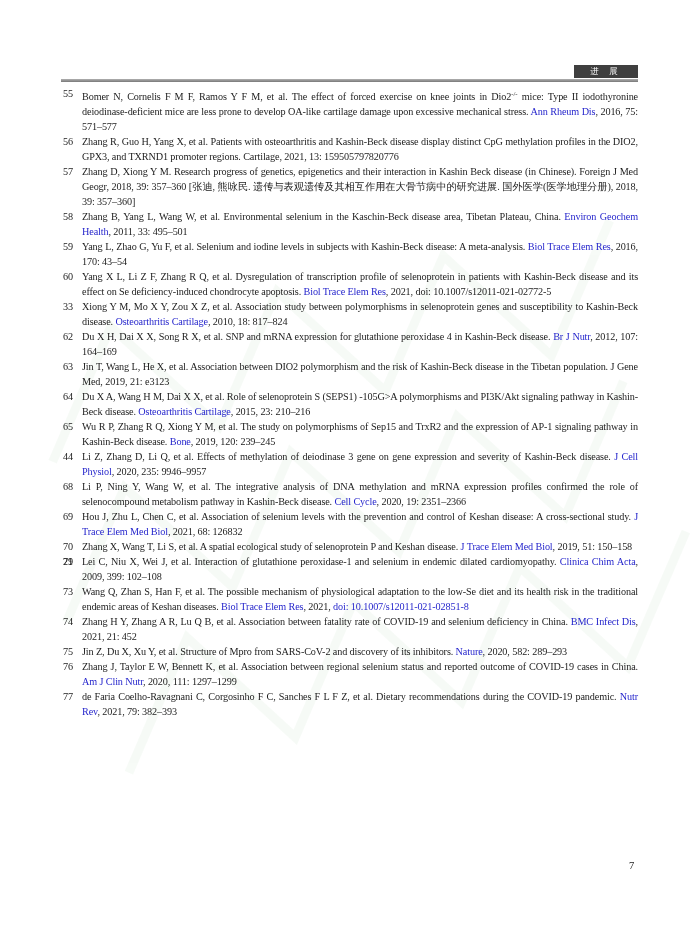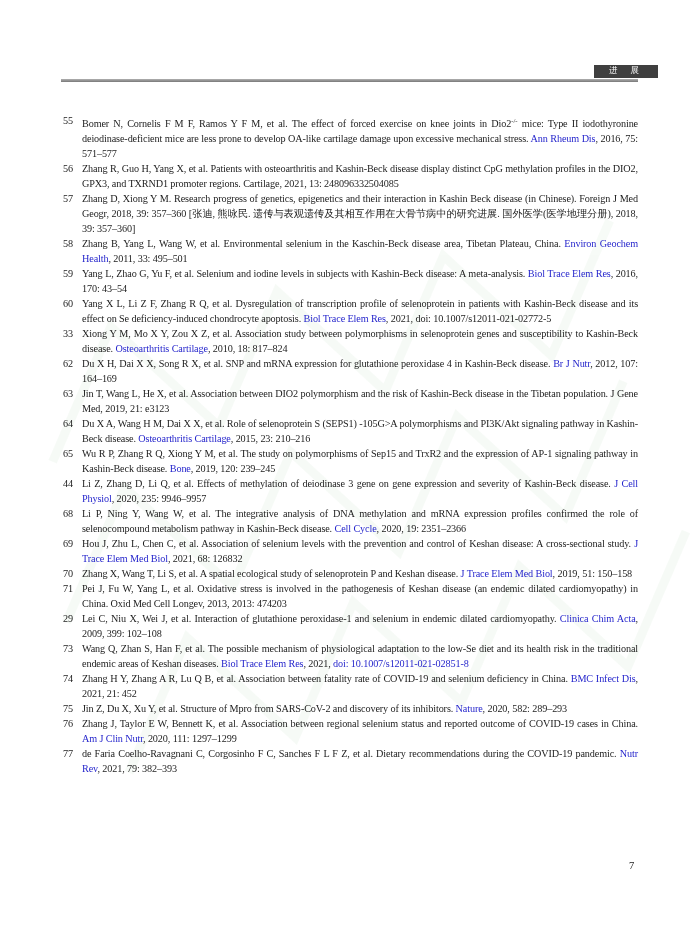--- a/index.html
+++ b/index.html
@@ -16,33 +16,32 @@
   .badge{
     position:absolute;
     top:65px;left:574px;
     width:64px;height:13px;
     background:#3f3f3f;
     color:#ffffff;
     font-size:8.5px;
     line-height:13px;
     text-align:center;
     letter-spacing:4px;
-    font-family:Liberation Mono, monospace;
-    margin-left:20px;
+    font-family:Liberation Sans, sans-serif;
   }
   .rule{
     position:absolute;
     top:79px;left:61px;
     width:577px;height:2.5px;
     background:linear-gradient(#b0b0b0,#787878);
   }
   
   .refs{
     position:absolute;
-    top:113px;left:63px;
+    top:86px;left:63px;
     width:575px;
     font-size:10.2px;
     line-height:15px;
     letter-spacing:-0.12px;
   }
   .ref{
     position:relative;
     padding-left:19px;
     text-align:justify;
   }
@@ -82,35 +81,35 @@
         <path d="M70 720 L155 600 L240 720 L325 600 L410 720 L495 600 L580 720 L665 600"></path>
       </g>
     </svg>
   </div>
 
   <div class="badge">进 展</div>
   <div class="rule"></div>
 
   <div class="refs" id="refs">
       <div class="ref"><span class="ref-num">55</span><span>Bomer N, Cornelis F M F, Ramos Y F M, et al. The effect of forced exercise on knee joints in Dio2</span><span class="sup">-/-</span><span> mice: Type II iodothyronine deiodinase-deficient mice are less prone to develop OA-like cartilage damage upon excessive mechanical stress. </span><span class="lnk">Ann Rheum Dis</span><span>, 2016, 75: 571–577</span></div>
-      <div class="ref"><span class="ref-num">56</span><span>Zhang R, Guo H, Yang X, et al. Patients with osteoarthritis and Kashin-Beck disease display distinct CpG methylation profiles in the DIO2, GPX3, and TXRND1 promoter regions. Cartilage, 2021, 13: 248096332504085</span></div>
+      <div class="ref"><span class="ref-num">56</span><span>Zhang R, Guo H, Yang X, et al. Patients with osteoarthritis and Kashin-Beck disease display distinct CpG methylation profiles in the DIO2, GPX3, and TXRND1 promoter regions. Cartilage, 2021, 13: 159505797820776</span></div>
       <div class="ref"><span class="ref-num">57</span><span>Zhang D, Xiong Y M. Research progress of genetics, epigenetics and their interaction in Kashin Beck disease (in Chinese). Foreign J Med Geogr, 2018, 39: 357–360 [张迪, 熊咏民. 遗传与表观遗传及其相互作用在大骨节病中的研究进展. 国外医学(医学地理分册), 2018, 39: 357–360]</span></div>
       <div class="ref"><span class="ref-num">58</span><span>Zhang B, Yang L, Wang W, et al. Environmental selenium in the Kaschin-Beck disease area, Tibetan Plateau, China. </span><span class="lnk">Environ Geochem Health</span><span>, 2011, 33: 495–501</span></div>
       <div class="ref"><span class="ref-num">59</span><span>Yang L, Zhao G, Yu F, et al. Selenium and iodine levels in subjects with Kashin-Beck disease: A meta-analysis. </span><span class="lnk">Biol Trace Elem Res</span><span>, 2016, 170: 43–54</span></div>
       <div class="ref"><span class="ref-num">60</span><span>Yang X L, Li Z F, Zhang R Q, et al. Dysregulation of transcription profile of selenoprotein in patients with Kashin-Beck disease and its effect on Se deficiency-induced chondrocyte apoptosis. </span><span class="lnk">Biol Trace Elem Res</span><span>, 2021, doi: 10.1007/s12011-021-02772-5</span></div>
       <div class="ref"><span class="ref-num">33</span><span>Xiong Y M, Mo X Y, Zou X Z, et al. Association study between polymorphisms in selenoprotein genes and susceptibility to Kashin-Beck disease. </span><span class="lnk">Osteoarthritis Cartilage</span><span>, 2010, 18: 817–824</span></div>
       <div class="ref"><span class="ref-num">62</span><span>Du X H, Dai X X, Song R X, et al. SNP and mRNA expression for glutathione peroxidase 4 in Kashin-Beck disease. </span><span class="lnk">Br J Nutr</span><span>, 2012, 107: 164–169</span></div>
       <div class="ref"><span class="ref-num">63</span><span>Jin T, Wang L, He X, et al. Association between DIO2 polymorphism and the risk of Kashin-Beck disease in the Tibetan population. J Gene Med, 2019, 21: e3123</span></div>
       <div class="ref"><span class="ref-num">64</span><span>Du X A, Wang H M, Dai X X, et al. Role of selenoprotein S (SEPS1) -105G&gt;A polymorphisms and PI3K/Akt signaling pathway in Kashin-Beck disease. </span><span class="lnk">Osteoarthritis Cartilage</span><span>, 2015, 23: 210–216</span></div>
       <div class="ref"><span class="ref-num">65</span><span>Wu R P, Zhang R Q, Xiong Y M, et al. The study on polymorphisms of Sep15 and TrxR2 and the expression of AP-1 signaling pathway in Kashin-Beck disease. </span><span class="lnk">Bone</span><span>, 2019, 120: 239–245</span></div>
       <div class="ref"><span class="ref-num">44</span><span>Li Z, Zhang D, Li Q, et al. Effects of methylation of deiodinase 3 gene on gene expression and severity of Kashin-Beck disease. </span><span class="lnk">J Cell Physiol</span><span>, 2020, 235: 9946–9957</span></div>
       <div class="ref"><span class="ref-num">68</span><span>Li P, Ning Y, Wang W, et al. The integrative analysis of DNA methylation and mRNA expression profiles confirmed the role of selenocompound metabolism pathway in Kashin-Beck disease. </span><span class="lnk">Cell Cycle</span><span>, 2020, 19: 2351–2366</span></div>
       <div class="ref"><span class="ref-num">69</span><span>Hou J, Zhu L, Chen C, et al. Association of selenium levels with the prevention and control of Keshan disease: A cross-sectional study. </span><span class="lnk">J Trace Elem Med Biol</span><span>, 2021, 68: 126832</span></div>
       <div class="ref"><span class="ref-num">70</span><span>Zhang X, Wang T, Li S, et al. A spatial ecological study of selenoprotein P and Keshan disease. </span><span class="lnk">J Trace Elem Med Biol</span><span>, 2019, 51: 150–158</span></div>
-      <div class="ref"><span class="ref-num">71</span><span>Pei J, Fu W, Yang L, et al. Oxidative stress is involved in the pathogenesis of Keshan disease (an endemic dilated cardiomyopathy) in China. Oxid Med Cell Longev, 2013, 2013: 474203</span></div>
+      <div class="ref"><span class="ref-num">71</span></div>
       <div class="ref"><span class="ref-num">29</span><span>Lei C, Niu X, Wei J, et al. Interaction of glutathione peroxidase-1 and selenium in endemic dilated cardiomyopathy. </span><span class="lnk">Clinica Chim Acta</span><span>, 2009, 399: 102–108</span></div>
       <div class="ref"><span class="ref-num">73</span><span>Wang Q, Zhan S, Han F, et al. The possible mechanism of physiological adaptation to the low-Se diet and its health risk in the traditional endemic areas of Keshan diseases. </span><span class="lnk">Biol Trace Elem Res</span><span>, 2021, </span><span class="lnk">doi: 10.1007/s12011-021-02851-8</span></div>
       <div class="ref"><span class="ref-num">74</span><span>Zhang H Y, Zhang A R, Lu Q B, et al. Association between fatality rate of COVID-19 and selenium deficiency in China. </span><span class="lnk">BMC Infect Dis</span><span>, 2021, 21: 452</span></div>
       <div class="ref"><span class="ref-num">75</span><span>Jin Z, Du X, Xu Y, et al. Structure of Mpro from SARS-CoV-2 and discovery of its inhibitors. </span><span class="lnk">Nature</span><span>, 2020, 582: 289–293</span></div>
       <div class="ref"><span class="ref-num">76</span><span>Zhang J, Taylor E W, Bennett K, et al. Association between regional selenium status and reported outcome of COVID-19 cases in China. </span><span class="lnk">Am J Clin Nutr</span><span>, 2020, 111: 1297–1299</span></div>
       <div class="ref"><span class="ref-num">77</span><span>de Faria Coelho-Ravagnani C, Corgosinho F C, Sanches F L F Z, et al. Dietary recommendations during the COVID-19 pandemic. </span><span class="lnk">Nutr Rev</span><span>, 2021, 79: 382–393</span></div>
     </div>
 
   <div class="page-number">7</div>
 

